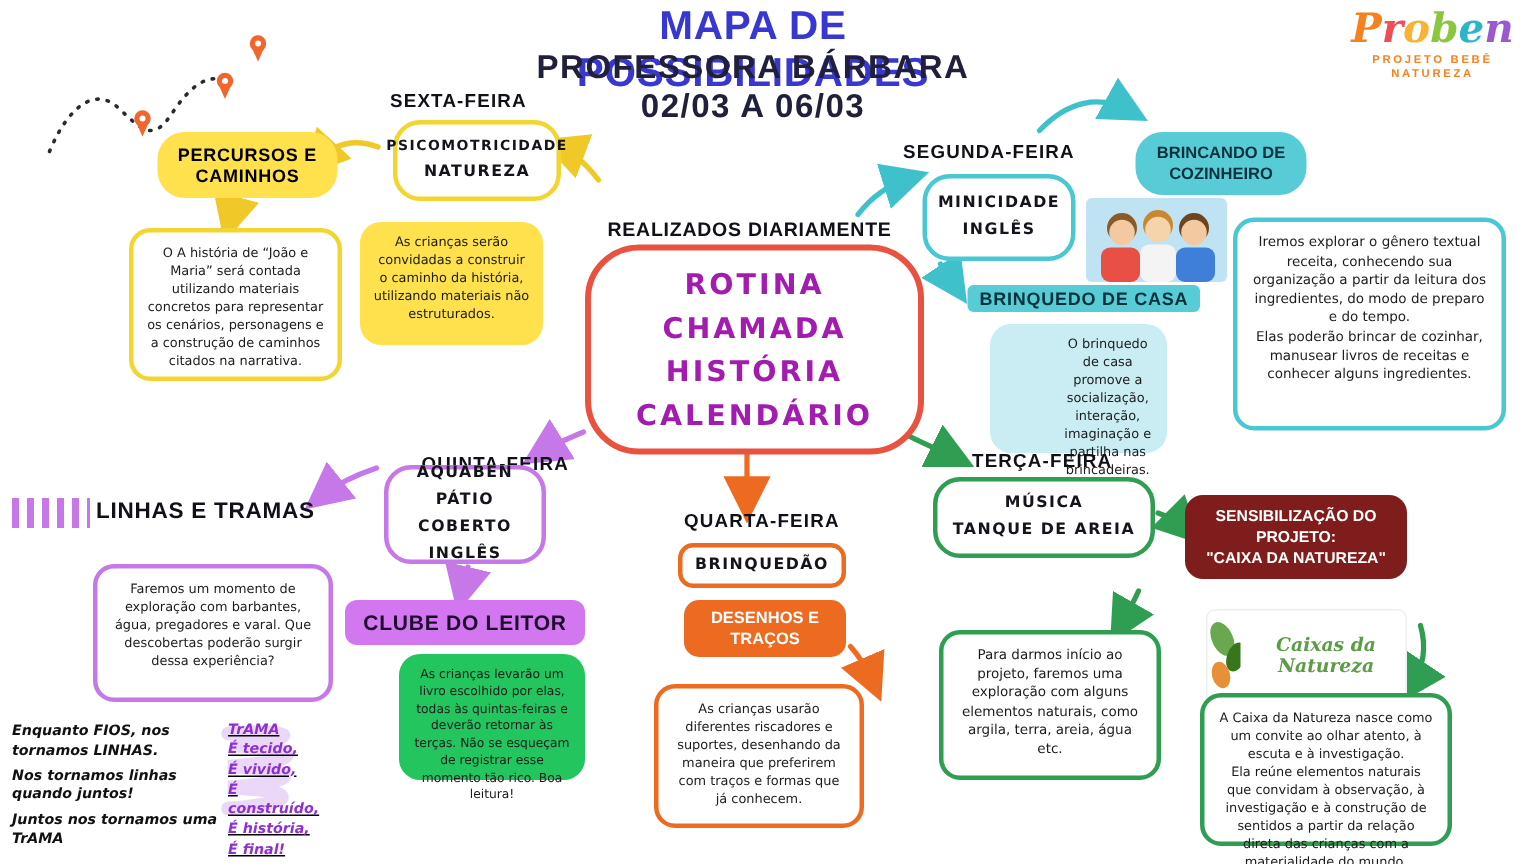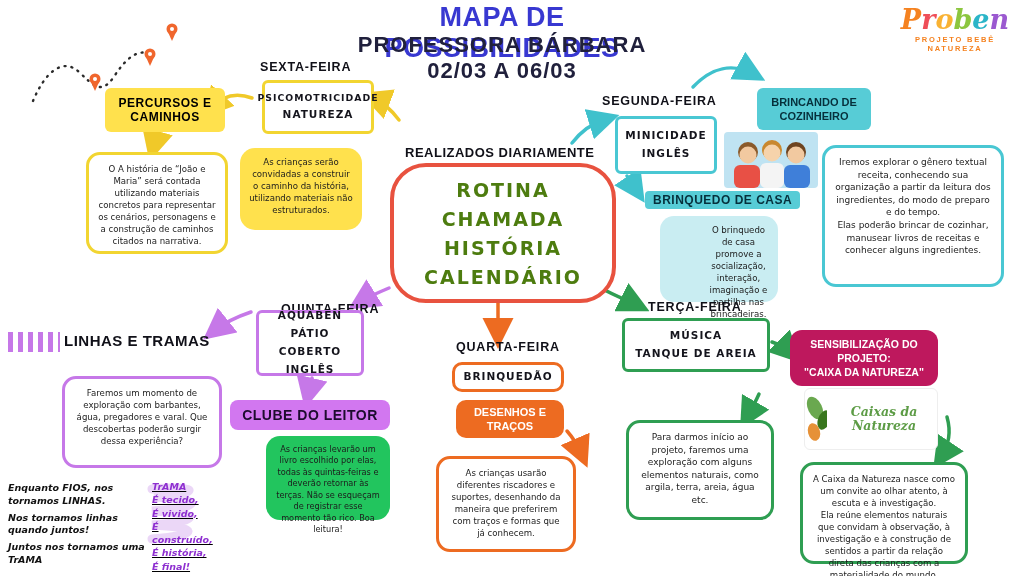--- a/index.html
+++ b/index.html
@@ -1,28 +1,28 @@
 <!DOCTYPE html>
 <html><head>
 <meta charset="utf-8">
 <style>
   html,body{margin:0;padding:0;background:#fff;font-family:"Liberation Sans",sans-serif;}
   .canvas{position:relative;width:1024px;height:576px;background:#fff;overflow:hidden;}
   .abs{position:absolute;box-sizing:border-box;}
   svg.overlay{position:absolute;left:0;top:0;pointer-events:none;}
   .hd{font-weight:bold;color:#101018;letter-spacing:.8px;font-size:12.5px;white-space:nowrap;}
-  .box{position:absolute;background:#fff;border:3px solid #ccc;border-radius:6px;display:flex;flex-direction:column;align-items:center;justify-content:center;text-align:center;padding:4px 6px;box-sizing:border-box;}
+  .box{position:absolute;background:#fff;border:3px solid #ccc;border-radius:18px;display:flex;flex-direction:column;align-items:center;justify-content:center;text-align:center;padding:4px 6px;box-sizing:border-box;}
   .note{position:absolute;background:#fff;border:3px solid #ccc;border-radius:14px;font-size:8.6px;line-height:1.4;text-align:center;padding:8px 9px;box-sizing:border-box;white-space:pre-line;color:#1c1c1c;font-family:"DejaVu Sans",sans-serif;}
   .act{font-size:10.5px;font-weight:600;letter-spacing:1px;line-height:1.7;font-family:"DejaVu Sans",sans-serif;color:#14141c;}
   .y{border-color:#f2d531}.t{border-color:#49c7d3}.o{border-color:#ed6b21}.g{border-color:#2f9e52}.p{border-color:#c678e8}
   .fy{background:#ffe14d;border:none}.ft{background:#57ccd6;border:none}.flt{background:#c9edf2;border:none}
-  .fo{background:#ed6b21;border:none;color:#fff}.fg{background:#be185d;border:none;color:#fff}.flp{background:#22c55e;border:none}.fp{background:#d277f0;border:none}
+  .fo{background:#ed6b21;border:none;color:#fff}.fg{background:#7f1d1d;border:none;color:#fff}.flp{background:#22c55e;border:none}.fp{background:#d277f0;border:none}
   .title{font-size:27px;font-weight:800;color:#3838d1;text-align:center;letter-spacing:.5px;}
   .sub{font-size:22px;font-weight:800;color:#20203c;text-align:center;letter-spacing:1px;}
-  .blob{position:absolute;background:#fff;border:4px solid #e8523f;border-radius:36px;display:flex;flex-direction:column;align-items:center;justify-content:center;gap:7px;font-family:"DejaVu Sans",sans-serif;font-weight:700;font-size:19px;letter-spacing:2px;color:#4d7c0f;}
+  .blob{position:absolute;background:#fff;border:4px solid #e8523f;border-radius:36px;display:flex;flex-direction:column;align-items:center;justify-content:center;gap:7px;font-family:"DejaVu Sans",sans-serif;font-weight:700;font-size:19px;letter-spacing:2px;color:#a21caf;}
   .stripes{background:repeating-linear-gradient(90deg,#c678e8 0 5px,#ffffff 5px 10px);}
   .highlight{display:inline-block;background:#57ccd6;border-radius:4px;padding:2px 8px;font-weight:bold;font-size:12px;color:#06303c;letter-spacing:.5px;white-space:nowrap;}
   .poeml{font-size:9.5px;font-weight:bold;font-style:italic;color:#111;line-height:1.35;font-family:"DejaVu Sans",sans-serif;}
   .poemr{font-size:9.5px;font-weight:bold;font-style:italic;color:#8e2fd0;line-height:1.4;font-family:"DejaVu Sans",sans-serif;}
   .logo-letters span{font-size:27px;font-weight:800;font-family:"DejaVu Serif",serif;font-style:italic;}
   .p0{color:#f58220}.p1{color:#ef4e58}.p2{color:#f9b233}.p3{color:#8cc63f}.p4{color:#2bb5c8}.p5{color:#9b59d0}
   .tagline{font-size:7.5px;letter-spacing:1.8px;color:#f58220;font-weight:bold;text-transform:uppercase;text-align:center;}
   .illus{position:absolute;background:#fff;border:1px solid #eee;border-radius:6px;display:flex;align-items:center;justify-content:center;gap:4px;}
   .illus-text{font-style:italic;font-weight:bold;color:#5d9c46;font-size:12.5px;font-family:"DejaVu Serif",serif;text-align:center;line-height:1.1;}
 </style>
@@ -98,21 +98,21 @@
   <div class="box fy" style="left:105px;top:88px;width:120px;height:44px;">
     <span style="font-weight:bold;font-size:12px;letter-spacing:.5px;">PERCURSOS E CAMINHOS</span>
   </div>
   <div class="note y" style="left:86px;top:152px;width:142px;height:102px;">O A história de “João e Maria” será contada utilizando materiais concretos para representar os cenários, personagens e a construção de caminhos citados na narrativa.</div>
 
   <div class="abs hd" style="left:260px;top:60px;">SEXTA-FEIRA</div>
   <div class="box y" style="left:262px;top:80px;width:112px;height:54px;">
     <span class="act" style="font-size:9.3px;">PSICOMOTRICIDADE</span>
     <span class="act">NATUREZA</span>
   </div>
-  <div class="note fy" style="left:240px;top:148px;width:122px;height:82px;border-radius:15px;">As crianças serão convidadas a construir o caminho da história, utilizando materiais não estruturados.</div>
+  <div class="note fy" style="left:240px;top:148px;width:122px;height:82px;">As crianças serão convidadas a construir o caminho da história, utilizando materiais não estruturados.</div>
 
   <div class="abs hd" style="left:405px;top:145px;font-size:13px;letter-spacing:.5px;">REALIZADOS DIARIAMENTE</div>
   <div class="blob" style="left:390px;top:163px;width:218px;height:132px;">
     <span>ROTINA</span>
     <span>CHAMADA</span>
     <span>HISTÓRIA</span>
     <span>CALENDÁRIO</span>
   </div>
 
   <div class="abs hd" style="left:602px;top:94px;">SEGUNDA-FEIRA</div>
@@ -190,21 +190,21 @@
     <span class="act">MÚSICA</span>
     <span class="act">TANQUE DE AREIA</span>
   </div>
   <div class="note g" style="left:626px;top:420px;width:148px;height:100px;font-size:9px;">Para darmos início ao projeto, faremos uma exploração com alguns elementos naturais, como argila, terra, areia, água etc.</div>
 
   <div class="box fg" style="left:790px;top:330px;width:148px;height:56px;border-radius:12px;">
     <span style="font-weight:bold;font-size:10.5px;line-height:1.35;white-space:pre-line;">SENSIBILIZAÇÃO DO
 PROJETO:
 "CAIXA DA NATUREZA"</span>
   </div>
-  <div class="illus" style="left:804px;top:388px;width:132px;height:60px;">
+  <div class="illus" style="left:804px;top:406px;width:132px;height:60px;">
     <svg width="28" height="50">
       <ellipse cx="10" cy="14" rx="7" ry="12" fill="#6aa84f" transform="rotate(-25 10 14)"></ellipse>
       <ellipse cx="19" cy="26" rx="6" ry="10" fill="#38761d" transform="rotate(20 19 26)"></ellipse>
       <ellipse cx="9" cy="38" rx="6" ry="9" fill="#e69138" transform="rotate(-15 9 38)"></ellipse>
     </svg>
     <span class="illus-text">Caixas da Natureza</span>
   </div>
   <div class="note g" style="left:800px;top:462px;width:168px;height:102px;">A Caixa da Natureza nasce como um convite ao olhar atento, à escuta e à investigação.
 Ela reúne elementos naturais que convidam à observação, à investigação e à construção de sentidos a partir da relação direta das crianças com a materialidade do mundo.</div>
 

